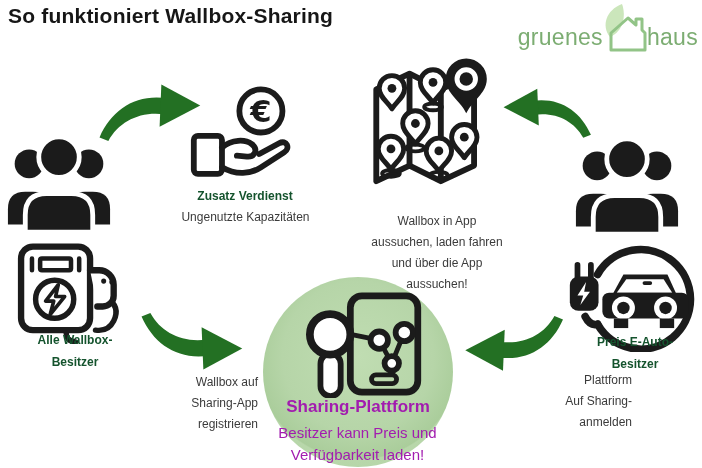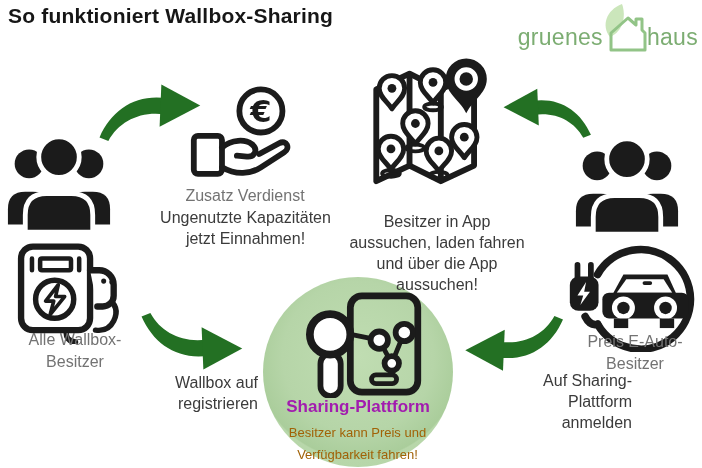--- a/index.html
+++ b/index.html
@@ -2,24 +2,24 @@
 <html><head>
 <meta charset="utf-8">
 <style>
   html,body{margin:0;padding:0;background:#fff;}
   #stage{
     position:relative;width:702px;height:468px;overflow:hidden;background:#ffffff;
     font-family:"Liberation Sans",sans-serif;color:#1a1a1a;
   }
   .abs{position:absolute;}
   .title{font-size:21px;font-weight:800;letter-spacing:.2px;color:#161616;white-space:nowrap;}
-  .h{font-weight:400;font-size:16px;color:#737373;line-height:20px;}
+  .h{font-weight:700;font-size:12px;color:#14532d;line-height:20px;}
   .h-lg{font-weight:800;font-size:17px;color:#a21caf;line-height:20px;}
-  .body-txt{font-size:16px;line-height:21px;color:#3b3b3b;}
-  .body-lg{font-size:13px;line-height:22px;color:#a16207;}
+  .body-txt{font-size:12px;line-height:21px;color:#3b3b3b;}
+  .body-lg{font-size:15px;line-height:22px;color:#a21caf;}
   .c{text-align:center;}
   .l{text-align:right;}
   .logo{display:flex;align-items:flex-end;gap:0;}
   .logo span{font-size:23px;color:#7cad72;line-height:1;padding-bottom:5px;letter-spacing:.3px;}
   .circle{
     border-radius:50%;
     background:radial-gradient(circle at 50% 42%, #c0ddb2 0%, #b6d5a8 52%, #aacd9b 70%, #b8d7aa 71%, #b3d3a5 100%);
   }
   svg{display:block;}
 </style>
@@ -106,21 +106,20 @@
     <g fill="none" stroke="#1b1b1b" stroke-width="7" stroke-linecap="round" stroke-linejoin="round">
       <rect x="7" y="60" width="34" height="46" rx="5" fill="#ffffff"></rect>
       <path d="M41 98 C 58 108 76 106 88 98 L116 80 C 124 75 119 64 110 69 L86 82"></path>
       <path d="M41 74 C 53 64 69 64 77 70 C 85 76 81 86 71 85 L59 84"></path>
     </g>
   </svg>
 
   <div class="abs h c" style="left:150px;top:186px;width:190px;">Zusatz Verdienst</div>
   <div class="abs body-txt c" style="left:148px;top:207px;width:195px;">
     <div>Ungenutzte Kapazitäten</div>
-    <div>jetzt Einnahmen!</div>
   </div>
 
   <svg class="abs" style="left:362px;top:58px;" width="142" height="132" viewBox="0 0 140 135">
     <g stroke="#1b1b1b" stroke-linejoin="round">
       <path d="M12 32 L46 16 L78 32 L112 16 L112 110 L78 126 L46 110 L12 126 Z" fill="#ffffff" stroke-width="6"></path>
       <path d="M46 16 V110 M78 32 V126" fill="none" stroke-width="6"></path>
     </g>
     <g stroke="#1b1b1b" fill="none" stroke-width="4">
       <ellipse cx="70" cy="50" rx="9" ry="3.5"></ellipse>
       <ellipse cx="52" cy="92" rx="9" ry="3.5"></ellipse>
@@ -143,21 +142,21 @@
         <circle cx="76" cy="95" r="4.5"></circle>
         <circle cx="102" cy="81" r="4.5"></circle>
     </g>
     <g transform="translate(104,52) scale(1.45)">
       <path d="M0 0 C -4 -7 -13 -12 -13 -21 A 13 13 0 1 1 13 -21 C 13 -12 4 -7 0 0 Z" fill="#1b1b1b" stroke="#1b1b1b" stroke-width="3"></path>
       <circle cx="0" cy="-21" r="6.5" fill="#1b1b1b" stroke="#ffffff" stroke-width="3.5"></circle>
     </g>
   </svg>
 
   <div class="abs body-txt c" style="left:337px;top:211px;width:200px;">
-    <div>Besitzer in App</div>
+    <div>Wallbox in App</div>
     <div>aussuchen, laden fahren</div>
     <div>und über die App</div>
     <div>aussuchen!</div>
   </div>
 
   <svg class="abs" style="left:574px;top:132px;" width="106" height="112" viewBox="0 0 110 112">
     <g fill="#1b1b1b">
       <circle cx="24" cy="33" r="15"></circle>
       <path d="M2 96 V80 Q2 62 20 62 H28 Q46 62 46 80 V96 Z"></path>
       <circle cx="86" cy="33" r="15"></circle>
@@ -189,26 +188,27 @@
     </g>
   </svg>
 
   <div class="abs h c" style="left:570px;top:331px;width:130px;line-height:22px;">
     <div>Preis E-Auto-</div>
     <div>Besitzer</div>
   </div>
 
   <div class="abs body-txt l" style="left:128px;top:372px;width:130px;">
     <div>Wallbox auf</div>
+    <div>Sharing-App</div>
     <div>registrieren</div>
   </div>
 
   <div class="abs body-txt l" style="left:502px;top:370px;width:130px;">
+    <div>Plattform</div>
     <div>Auf Sharing-</div>
-    <div>Plattform</div>
     <div>anmelden</div>
   </div>
 
   <svg class="abs" style="left:296px;top:292px;" width="126" height="106" viewBox="0 0 130 110">
     <rect x="56" y="4" width="70" height="100" rx="12" fill="none" stroke="#1b1b1b" stroke-width="7"></rect>
     <rect x="78" y="86" width="26" height="9" rx="4.5" fill="none" stroke="#1b1b1b" stroke-width="5"></rect>
     <g stroke="#1b1b1b" stroke-width="5" fill="none">
       <path d="M46 42 L86 50 M86 50 L99 74 M112 42 L99 74"></path>
     </g>
     <g fill="#ffffff" stroke="#1b1b1b" stroke-width="6">
@@ -216,16 +216,16 @@
       <circle cx="112" cy="42" r="9"></circle>
       <circle cx="99" cy="74" r="7.5"></circle>
     </g>
     <rect x="25" y="64" width="21" height="44" rx="10.5" fill="#ffffff" stroke="#1b1b1b" stroke-width="6"></rect>
     <circle cx="35" cy="44" r="21" fill="#ffffff" stroke="#1b1b1b" stroke-width="8"></circle>
   </svg>
 
   <div class="abs h-lg c" style="left:267px;top:397px;width:182px;">Sharing-Plattform</div>
   <div class="abs body-lg c" style="left:245px;top:422px;width:225px;">
     <div>Besitzer kann Preis und</div>
-    <div>Verfügbarkeit fahren!</div>
+    <div>Verfügbarkeit laden!</div>
   </div>
 
 </div>
 
 </body></html>

